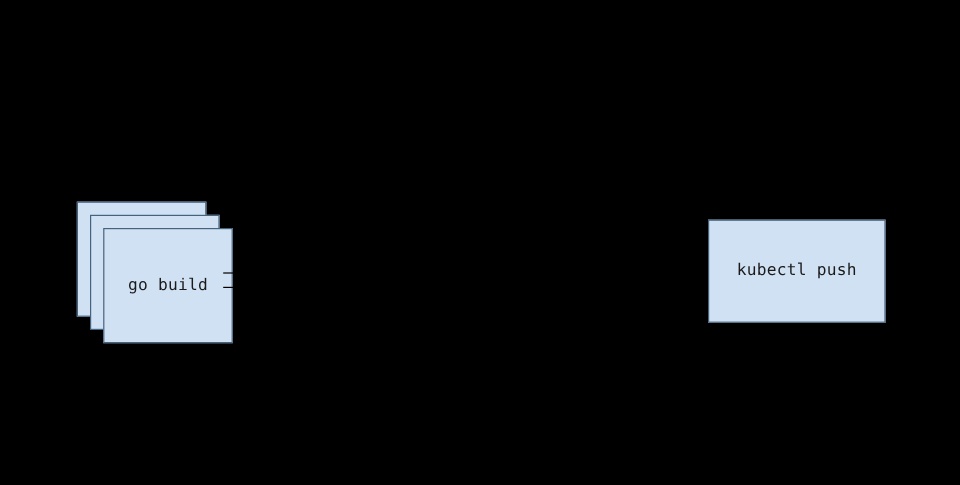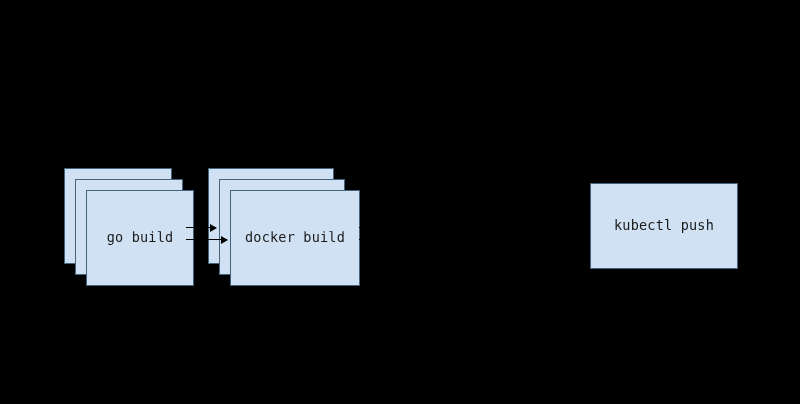--- a/index.html
+++ b/index.html
@@ -100,31 +100,20 @@
       <span class="lbl">go build</span>
     </div>
     <div class="node layer l1">
       <span class="lbl">go build</span>
     </div>
     <div class="node layer l2">
       <span class="lbl">go build</span>
     </div>
   </div>
 
-  <div class="stack" style="left:208px; top:168px; width:152px;">
-    <div class="node layer l0" style="width:126px;">
-      <span class="lbl">docker build</span>
-    </div>
-    <div class="node layer l1" style="width:126px;">
-      <span class="lbl">docker build</span>
-    </div>
-    <div class="node layer l2" style="width:130px;">
-      <span class="lbl">docker build</span>
-    </div>
-  </div>
 
 
   <div class="node single" style="left:590px; top:183px;">
     <span>kubectl push</span>
   </div>
 
   <div class="conn" style="left:186px; top:227px; width:30px;"></div>
 
   <div class="conn" style="left:186px; top:239px; width:41px;"></div>
 

